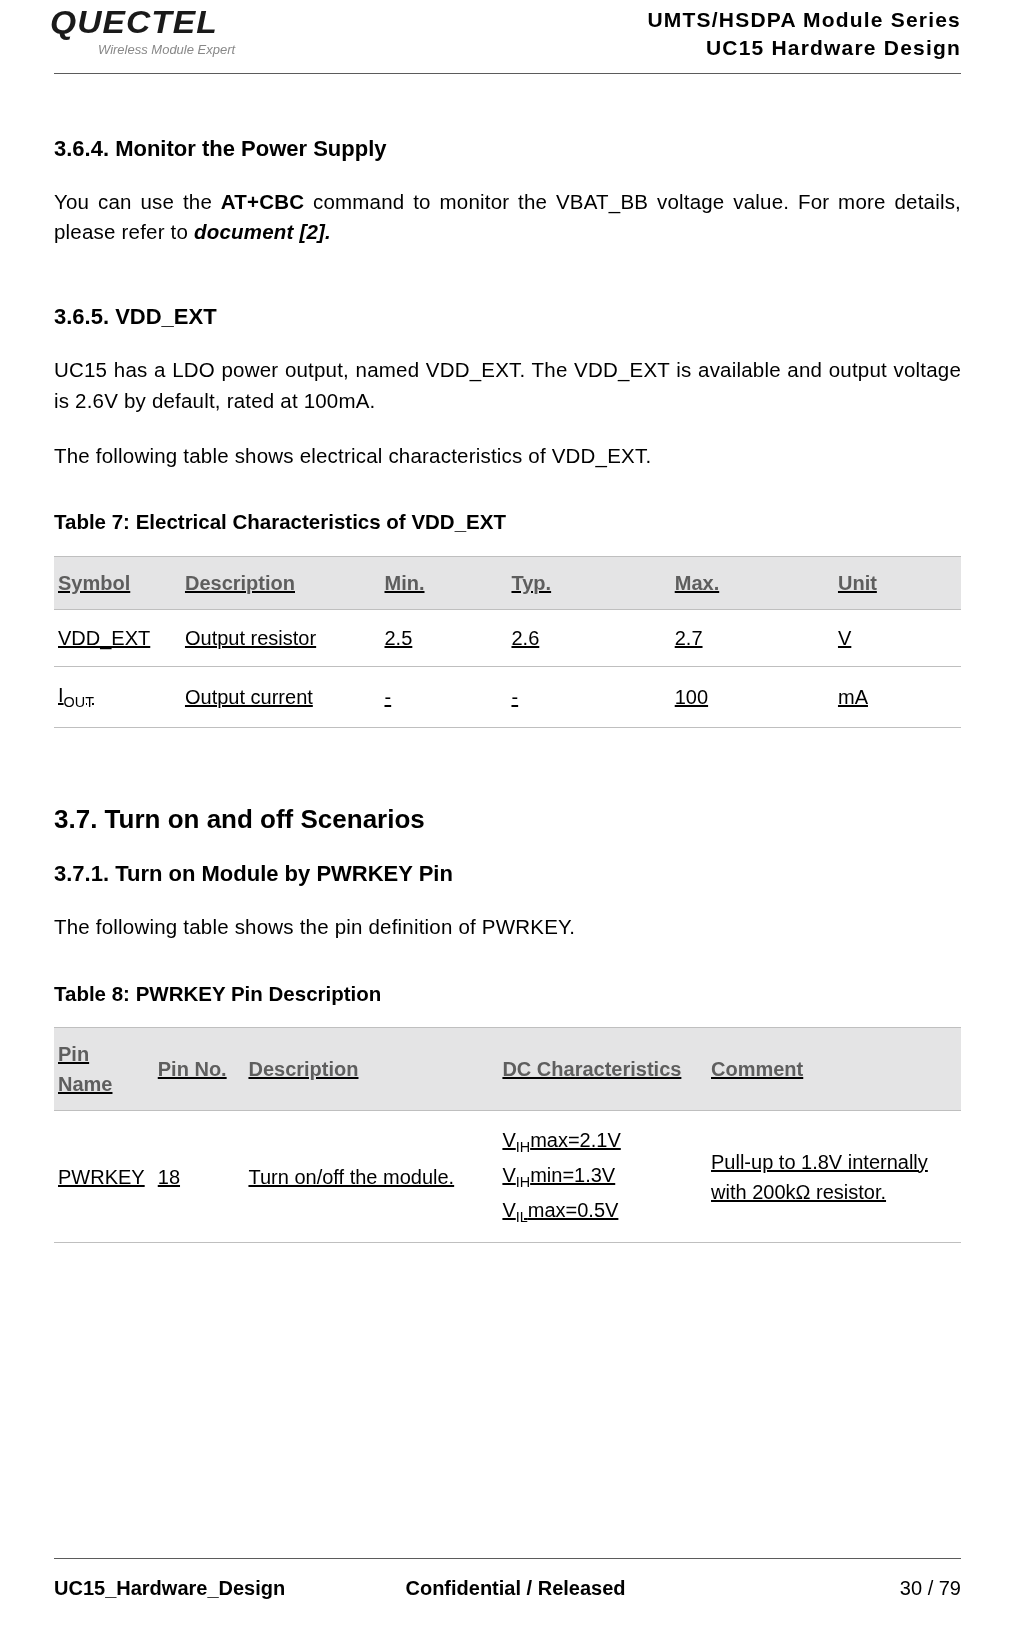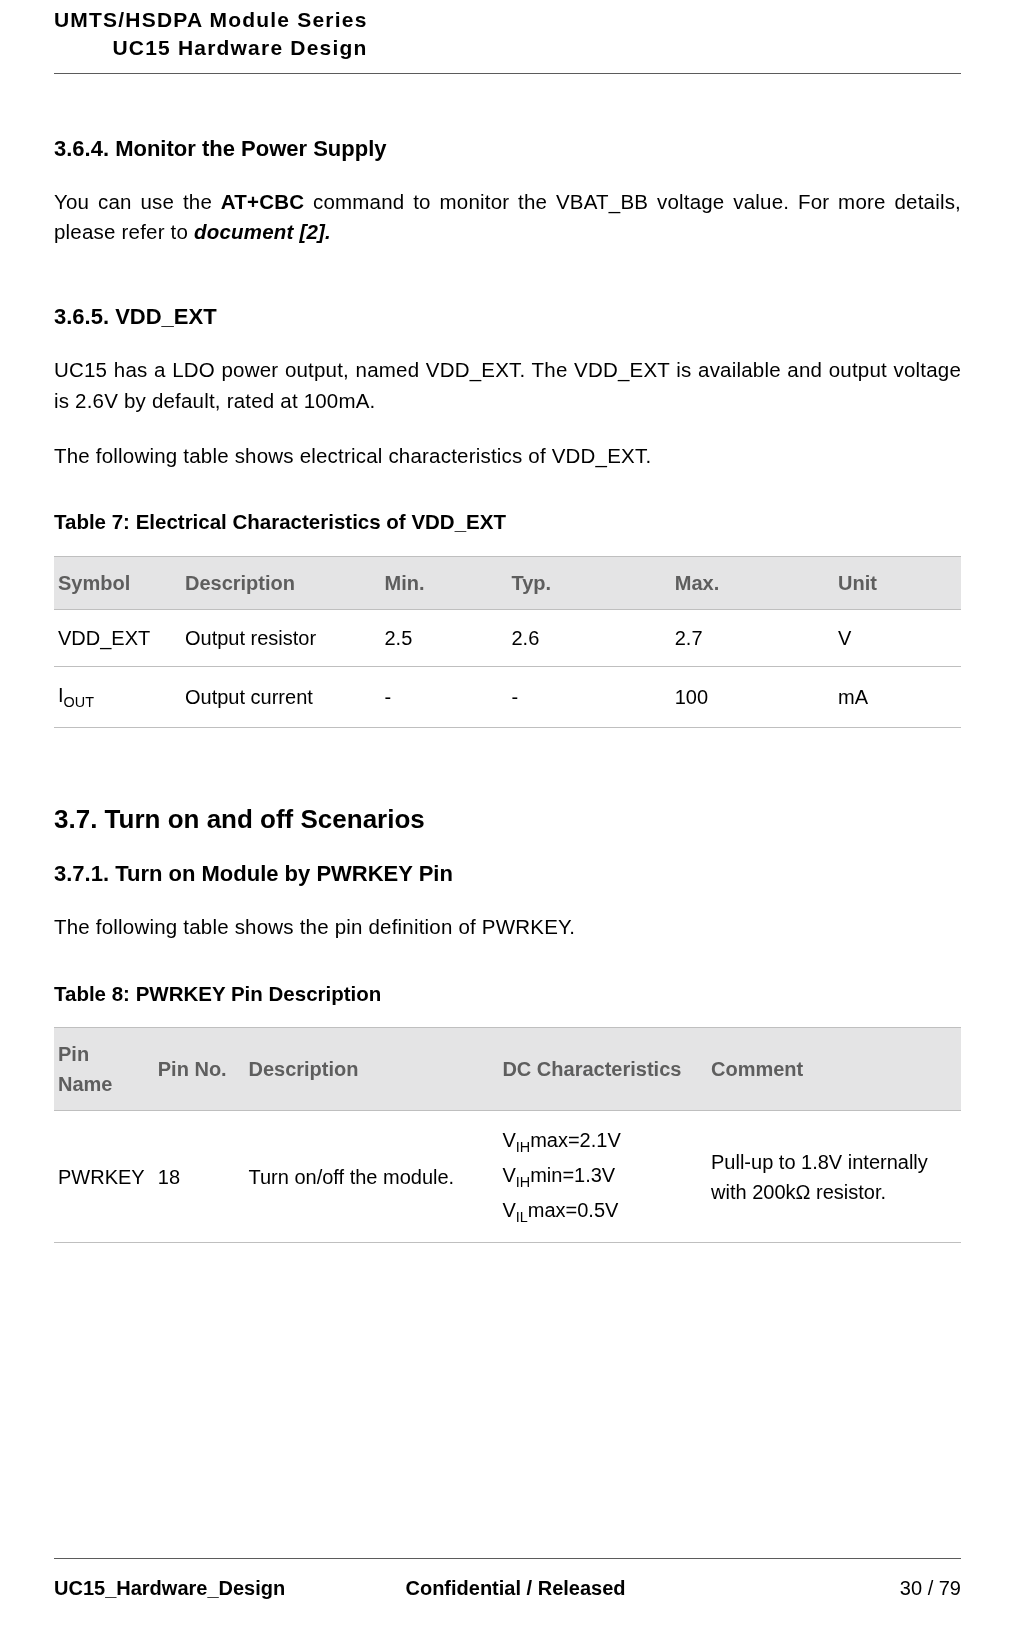--- a/index.html
+++ b/index.html
@@ -74,20 +74,21 @@
     .table-caption {
       font-weight: bold;
       font-size: 20.5px;
       margin-top: 36px;
       margin-bottom: 18px;
     }
     table {
       width: 100%;
       border-collapse: collapse;
       font-size: 20px;
+      text-decoration: underline;
     }
     thead tr { background: #e4e4e5; }
     th {
       text-align: left;
       font-weight: bold;
       color: #5e5e5e;
       padding: 11px 8px 11px 4px;
       border-top: 1.5px solid #bfbfbf;
       border-bottom: 1.5px solid #bfbfbf;
     }
@@ -124,20 +125,24 @@
     .t8 th:nth-child(1), .t8 td:nth-child(1){ width:11%; }
     .t8 th:nth-child(2), .t8 td:nth-child(2){ width:10%; }
     .t8 th:nth-child(3), .t8 td:nth-child(3){ width:28%; }
     .t8 th:nth-child(4), .t8 td:nth-child(4){ width:23%; }
     .t8 th:nth-child(5), .t8 td:nth-child(5){ width:28%; }
   </style>
 </head>
 <body>
 
 <div class="header">
+  <div class="logo-block">
+    <div class="logo-main">QUECTEL</div>
+    <div class="logo-sub">Wireless Module Expert</div>
+  </div>
   <div class="header-right">
     <div>UMTS/HSDPA Module Series</div>
     <div>UC15 Hardware Design</div>
   </div>
 </div>
 
 <div class="content">
 
   <h3 class="sub">3.6.4.    Monitor the Power Supply</h3>
   <p class="body">

